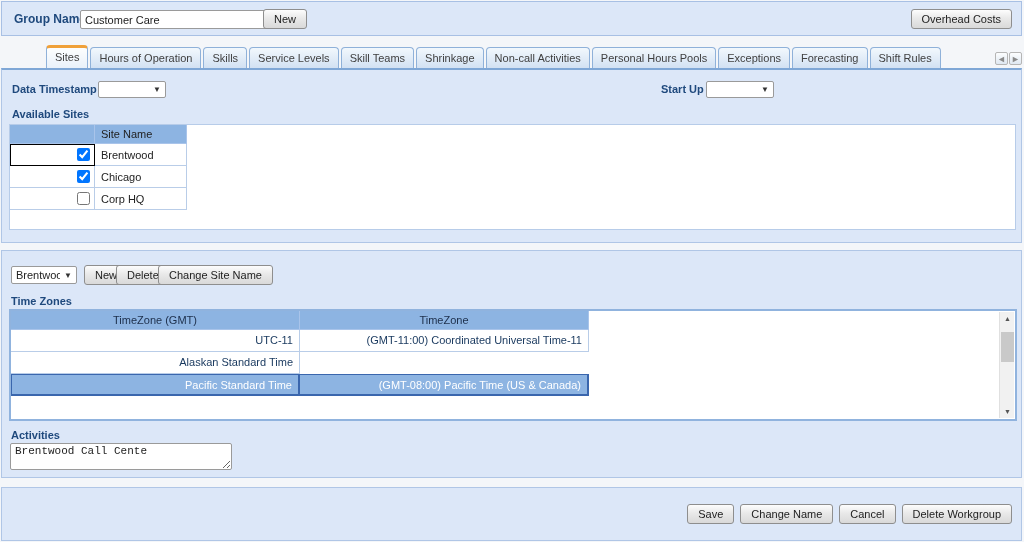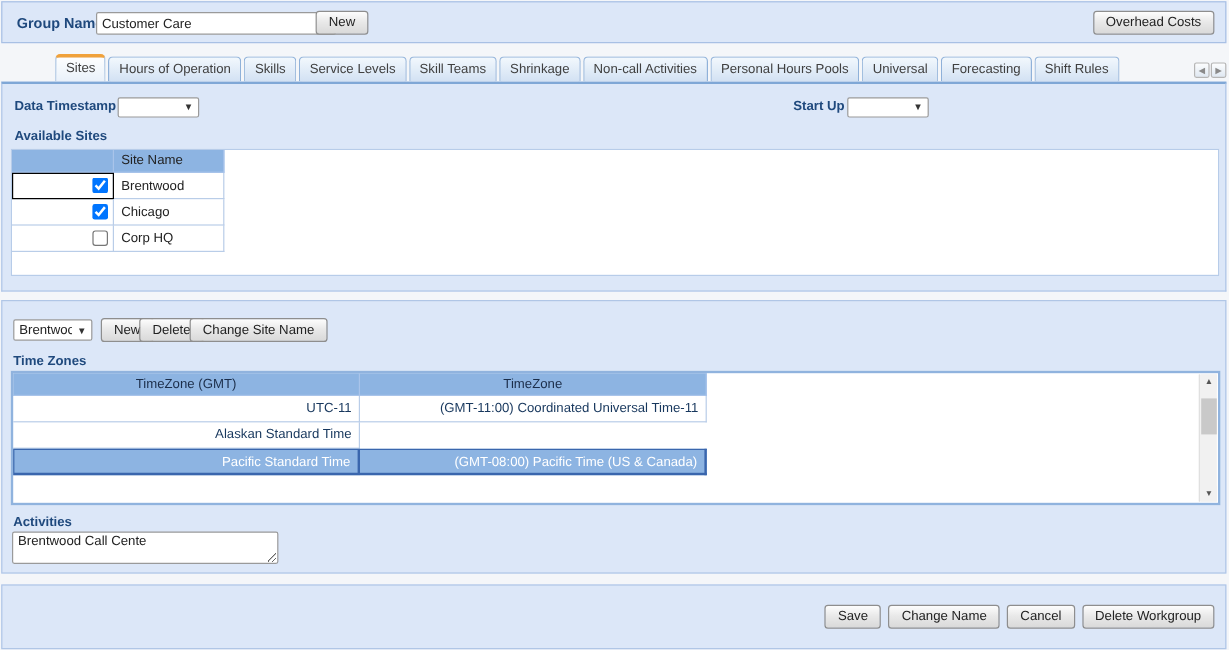--- a/index.html
+++ b/index.html
@@ -90,21 +90,21 @@
   
   .vscroll { position:absolute; top:1px; right:1px; bottom:1px; width:15px; background:#f1f1f1; border-left:1px solid #e0e0e0; }
   .vscroll .sbtn { position:absolute; left:1px; width:13px; height:13px; font-size:7px; line-height:13px; text-align:center;
     color:#555; background:#f1f1f1; cursor:pointer; }
   .vscroll .up { top:0; }
   .vscroll .down { bottom:0; }
   .vscroll .thumb { position:absolute; left:1px; top:20px; width:13px; height:30px; background:#c9c9c9; cursor:pointer; }
 
   
   .desc-area { position:absolute; left:8px; top:192px; width:222px; height:27px;
-    font-family:Liberation Sans, sans-serif; font-size:11px; color:#222;
+    font-family:Liberation Mono, monospace; font-size:11px; color:#222;
     border:1px solid #9a9a9a; border-radius:2px; padding:1px 4px; resize:both; overflow:auto; background:#fff; }
 
   
   .footer-buttons { position:absolute; right:9px; top:16px; display:flex; gap:6px; }
 </style>
 </head>
 <body>
 
 <div class="top-panel">
   <span class="lbl navy">Group Name</span>
@@ -118,21 +118,21 @@
 
 <div class="tabbar" id="tabs">
     <div class="tab active">Sites</div>
     <div class="tab">Hours of Operation</div>
     <div class="tab">Skills</div>
     <div class="tab">Service Levels</div>
     <div class="tab">Skill Teams</div>
     <div class="tab">Shrinkage</div>
     <div class="tab">Non-call Activities</div>
     <div class="tab">Personal Hours Pools</div>
-    <div class="tab">Universal</div>
+    <div class="tab">Exceptions</div>
     <div class="tab">Forecasting</div>
     <div class="tab">Shift Rules</div>
   </div>
 <div class="tab-scroll">
   <button>◄</button>
   <button>►</button>
 </div>
 
 <div class="panel panel1">
   <span class="heading navy" style="left:10px; top:13px;">Data Timestamp</span>

